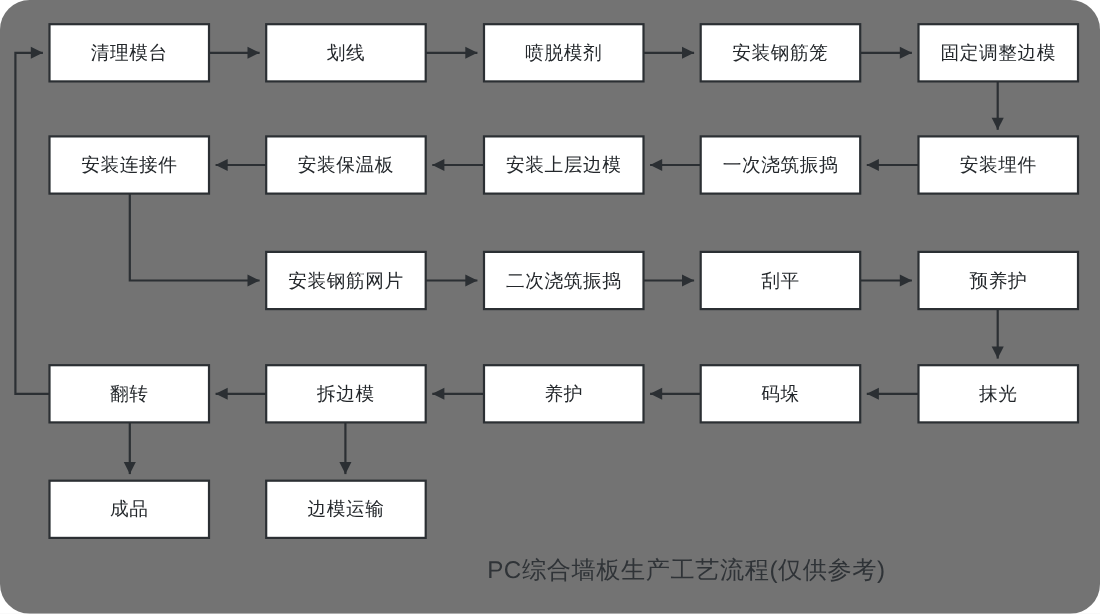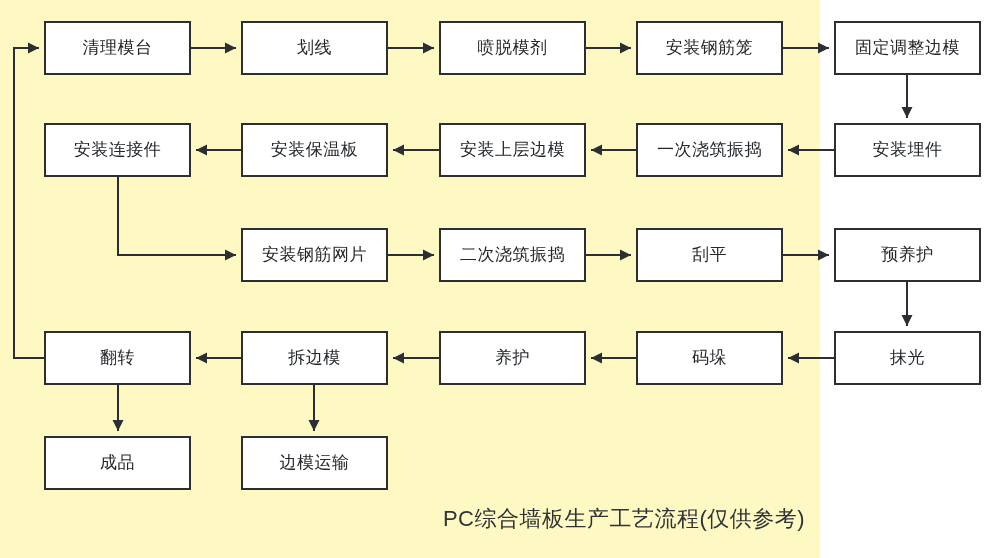--- a/index.html
+++ b/index.html
@@ -8,23 +8,24 @@
     background: #ffffff;
   }
   body {
     width: 1000px;
     height: 558px;
     font-family: "Liberation Sans", "DejaVu Sans", sans-serif;
     overflow: hidden;
   }
   #flow-root {
     position: relative;
-    width: 820px;
+    width: 1000px;
     height: 558px;
-    background: #fef9c3;
+    background: #737373;
+    border-radius: 27px;
   }
   svg.flow-canvas {
     position: absolute;
     left: 0;
     top: 0;
     width: 1000px;
     height: 558px;
     display: block;
   }
   .node-rect {

